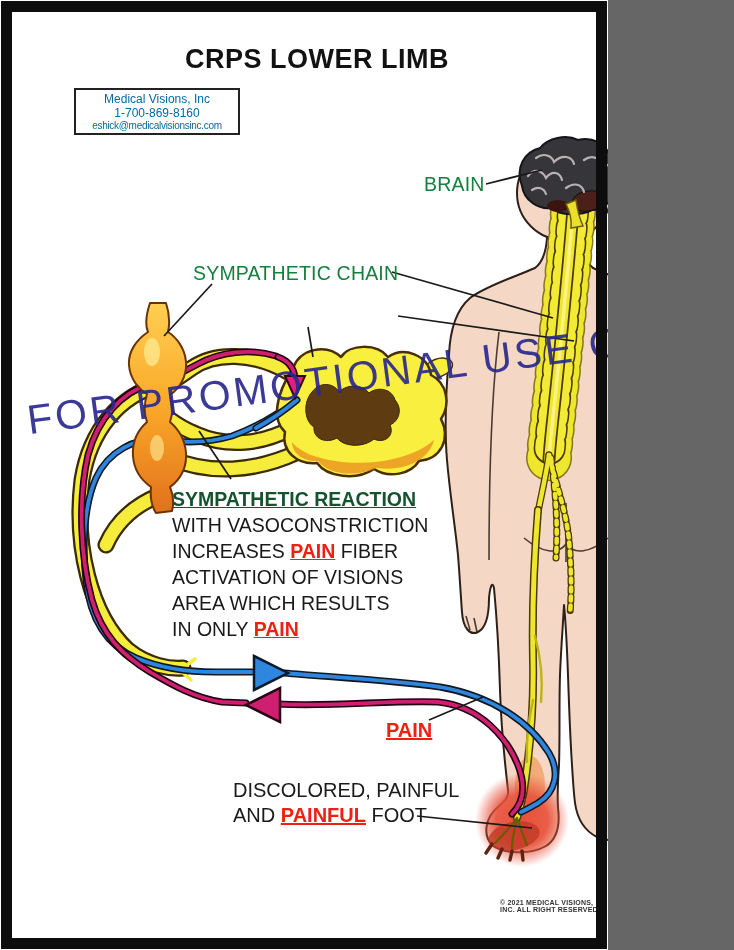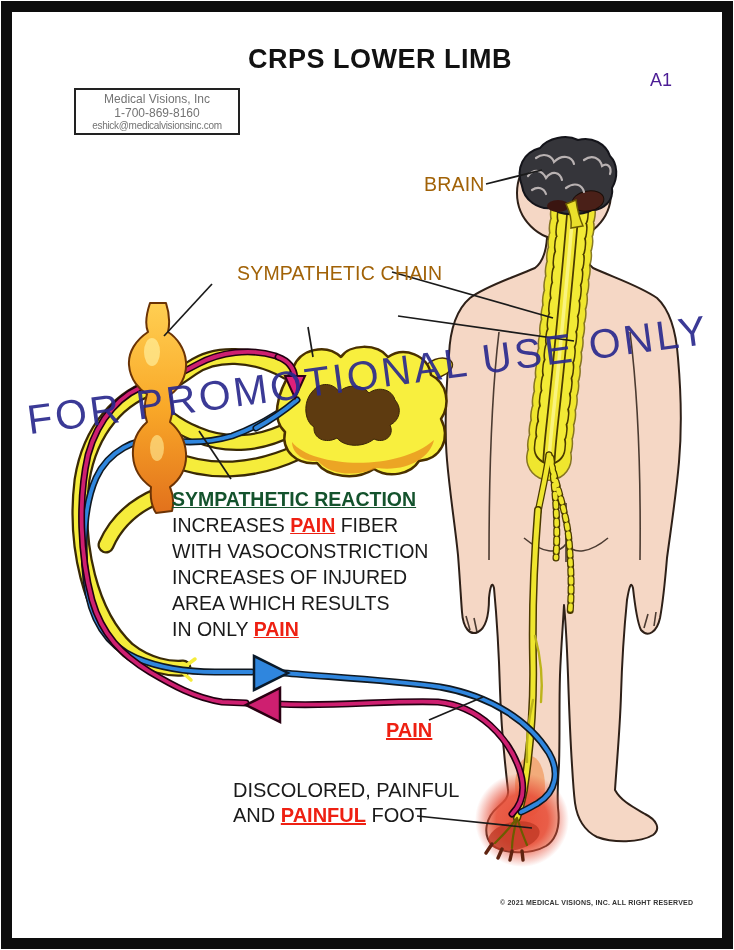--- a/index.html
+++ b/index.html
@@ -1,31 +1,31 @@
 <!DOCTYPE html>
 <html><head>
 <meta charset="utf-8">
 <style>
   html,body{margin:0;padding:0;background:#666;}
-  .page{position:relative;width:734px;height:950px;background:#fff;overflow:hidden;
+  .page{position:relative;width:608px;height:950px;background:#fff;overflow:hidden;
         font-family:"Liberation Sans", sans-serif;}
   .frame{position:absolute;inset:1px;border:11px solid #0d0d0d;pointer-events:none;z-index:40;}
   .abs{position:absolute;}
   .title{left:0;top:44px;width:100%;text-align:center;padding-left:26px;box-sizing:border-box;
          font-size:27px;font-weight:bold;letter-spacing:.5px;color:#121212;z-index:10;}
   .sheet-code{left:650px;top:70px;font-size:18px;color:#4c1d95;z-index:10;}
   .contact-box{left:74px;top:88px;width:160px;border:2px solid #222;background:#fff;
-               text-align:center;padding:2px 1px;z-index:10;color:#737373;}
+               text-align:center;padding:2px 1px;z-index:10;color:#0369a1;}
   .contact-box .l1{font-size:12px;}
   .contact-box .l2{font-size:12px;}
   .contact-box .l3{font-size:10px;letter-spacing:-.3px;}
   .illus{left:0;top:0;z-index:1;}
-  .lbl{color:#a16207;font-size:19.5px;letter-spacing:.2px;z-index:12;white-space:nowrap;}
+  .lbl{color:#15803d;font-size:19.5px;letter-spacing:.2px;z-index:12;white-space:nowrap;}
   .lbl-brain{left:424px;top:173px;}
-  .lbl-symp{left:193px;top:262px;margin-left:44px;}
+  .lbl-symp{left:193px;top:262px;}
   .lbl-cord{left:266px;top:304px;}
   .note{left:172px;top:486px;font-size:19.5px;line-height:26px;color:#1a1a1a;z-index:12;white-space:nowrap;}
   .note .head{font-weight:bold;color:#14532d;text-decoration:underline;}
   .pain{font-weight:bold;color:#EE2012;text-decoration:underline;}
   .lbl-pain{left:386px;top:719px;font-size:20px;font-weight:bold;color:#EE2012;
             text-decoration:underline;z-index:12;}
   .footnote{left:233px;top:778px;font-size:20px;line-height:25px;color:#1a1a1a;z-index:12;white-space:nowrap;}
   .copyright{left:500px;top:899px;font-size:7px;font-weight:bold;color:#333;letter-spacing:.2px;z-index:12;}
   .watermark{left:18px;top:352px;width:700px;text-align:center;transform:rotate(-7.6deg);
              font-size:41px;letter-spacing:3px;color:#2B2A8E;opacity:.92;z-index:30;white-space:nowrap;}
@@ -238,23 +238,23 @@
     <div class="l1">Medical Visions, Inc</div>
     <div class="l2">1-700-869-8160</div>
     <div class="l3">eshick@medicalvisionsinc.com</div>
   </div>
 
   <div class="abs lbl lbl-brain">BRAIN</div>
   <div class="abs lbl lbl-symp">SYMPATHETIC CHAIN</div>
 
   <div class="abs note">
     <div><span class="head">SYMPATHETIC REACTION</span></div>
+    <div>WITH VASOCONSTRICTION</div>
     <div><span>INCREASES </span><span class="pain">PAIN</span><span> FIBER</span></div>
-    <div>WITH VASOCONSTRICTION</div>
-    <div>INCREASES OF INJURED</div>
+    <div>ACTIVATION OF VISIONS</div>
     <div>AREA WHICH RESULTS</div>
     <div><span>IN ONLY </span><span class="pain">PAIN</span></div>
   </div>
 
   <div class="abs lbl-pain">PAIN</div>
 
   <div class="abs footnote">
     <div>DISCOLORED, PAINFUL</div>
     <div><span>AND </span><span class="pain">PAINFUL</span><span> FOOT</span></div>
   </div>

